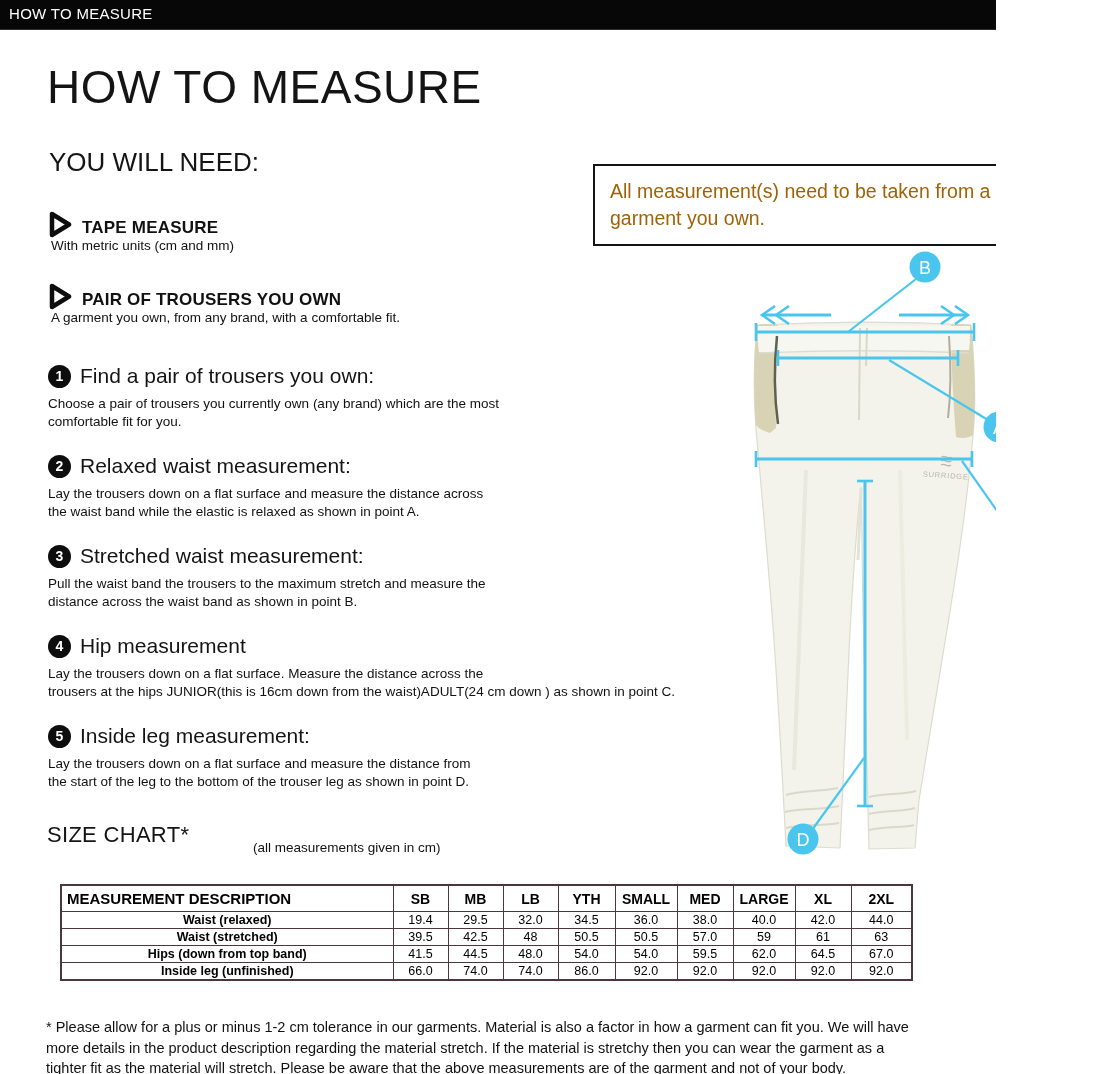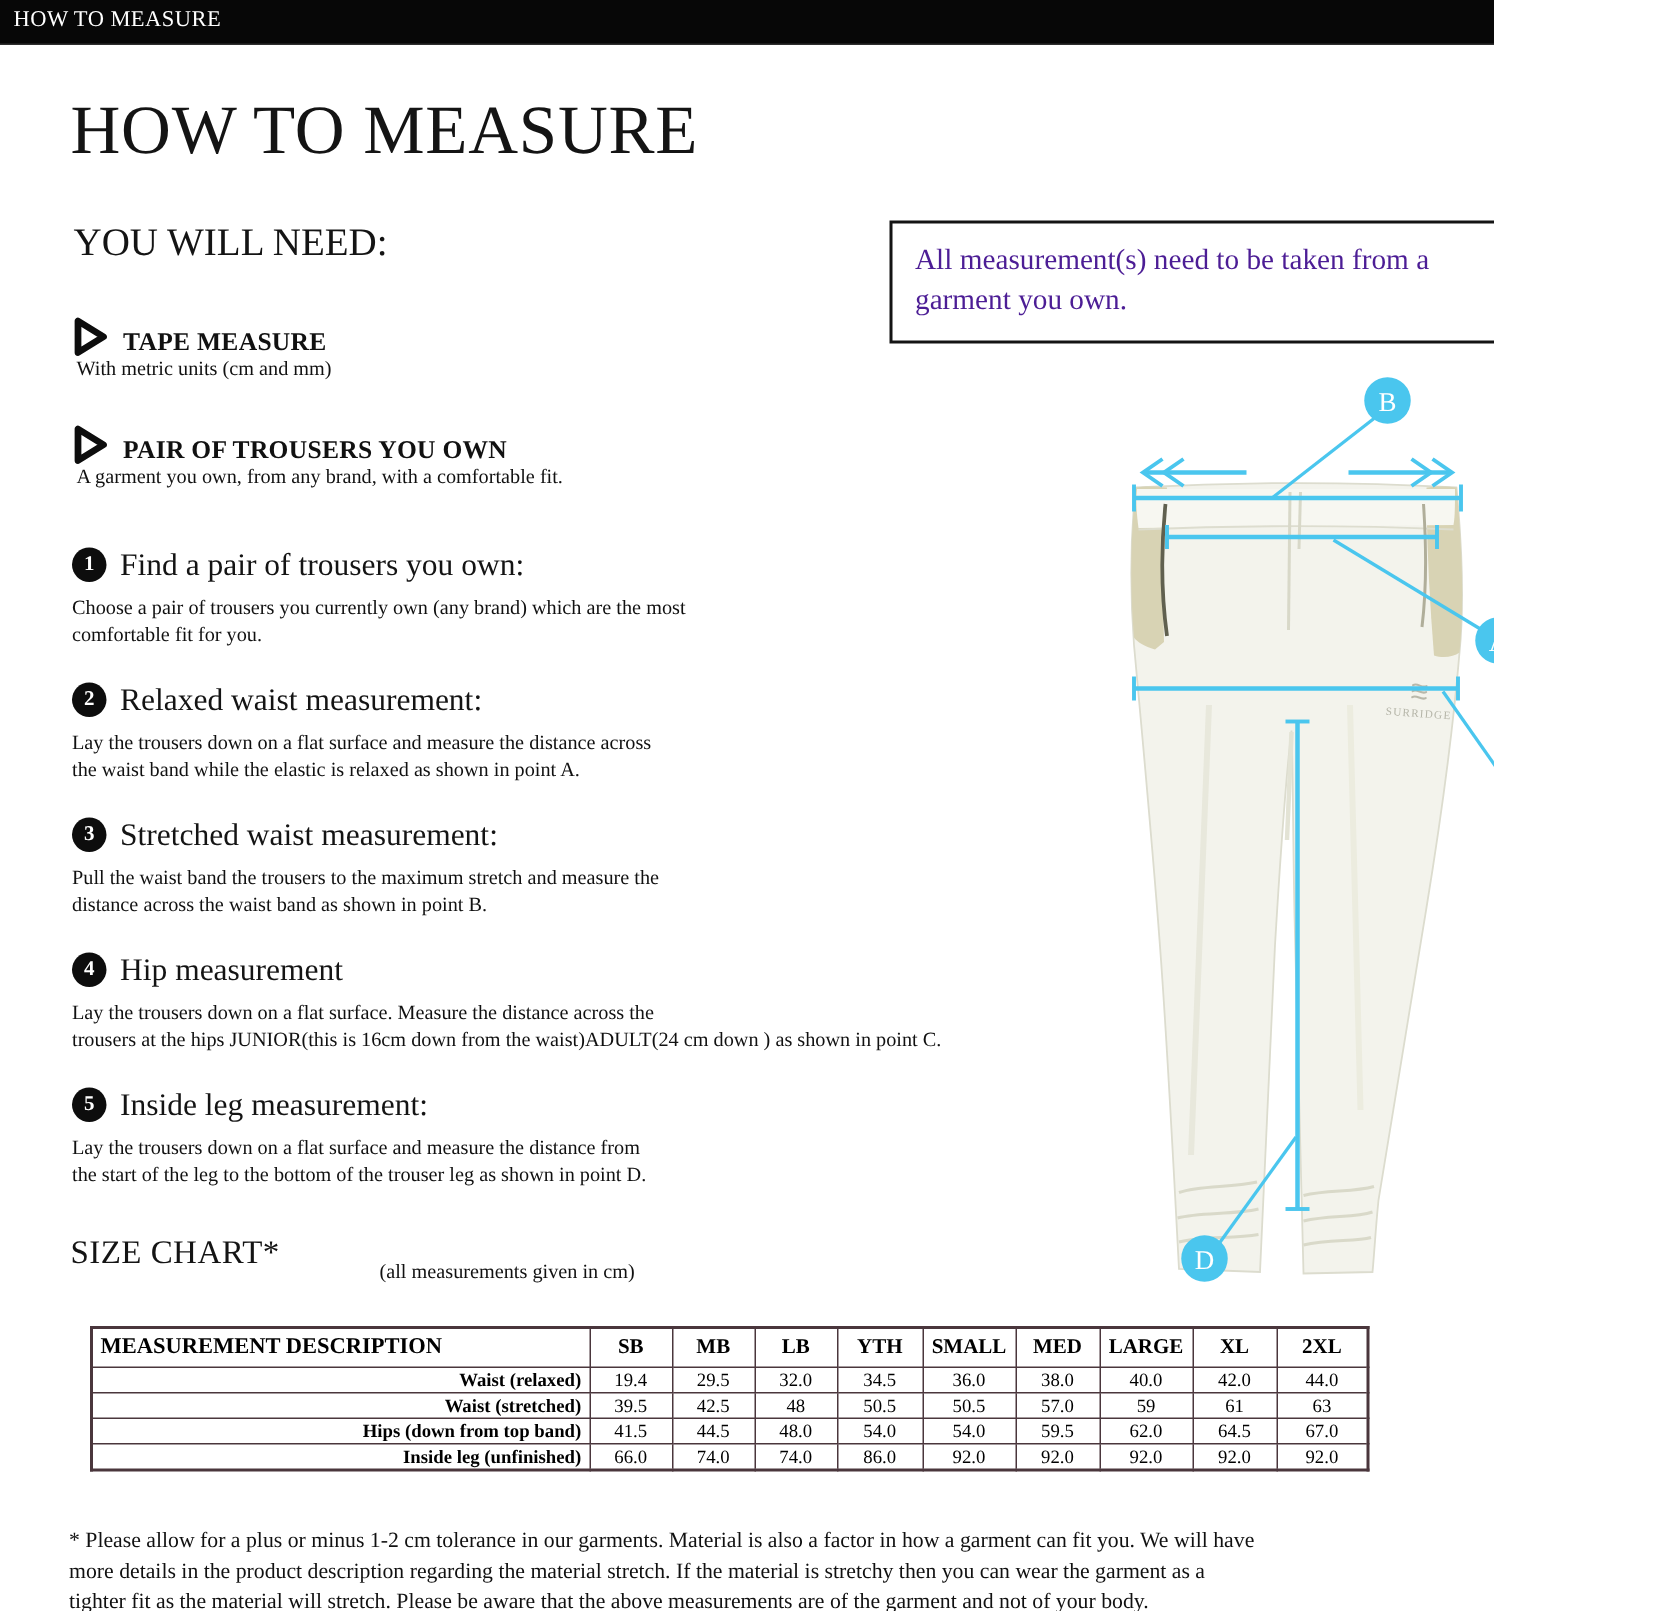--- a/index.html
+++ b/index.html
@@ -1,17 +1,17 @@
 <!DOCTYPE html>
 <html><head>
 <meta charset="utf-8">
 <style>
   html,body{margin:0;padding:0;background:#fff;}
   .page{position:relative;width:996px;height:1074px;background:#ffffff;overflow:hidden;
-        font-family:Liberation Serif, serif;color:#1a1a1a;}
+        font-family:Liberation Sans, sans-serif;color:#1a1a1a;}
 
   
   .topbar{position:absolute;left:0;top:0;width:1120px;height:29px;background:#070707;border-bottom:1px solid #2e2e2e;}
   .topbar-title{position:absolute;left:9px;top:5px;font-size:15px;color:#ffffff;letter-spacing:.3px;}
   .brand{position:absolute;right:7px;top:1px;width:50px;text-align:center;color:#fff;line-height:1;}
   .brand svg{display:block;margin:1px auto 0;}
   .brand-name{display:block;font-size:6.5px;font-weight:bold;letter-spacing:1.1px;margin-top:0;}
 
   .page-title{position:absolute;left:47px;top:60px;margin:0;font-size:46px;font-weight:normal;color:#141414;letter-spacing:.5px;}
 
@@ -21,34 +21,34 @@
   .need-item .lbl{font-size:17px;font-weight:bold;letter-spacing:.2px;color:#111;}
   .need-detail{position:absolute;left:51px;font-size:13.5px;color:#111;}
 
   .step{position:absolute;left:48px;}
   .step-head{display:flex;align-items:center;gap:9px;}
   .step-num{width:23px;height:23px;border-radius:50%;background:#0d0d0d;color:#fff;font-size:14px;font-weight:bold;
             display:inline-flex;align-items:center;justify-content:center;flex:0 0 23px;}
   .step-title{font-size:21px;color:#141414;}
   .step-body{margin-top:7px;font-size:13.5px;line-height:1.32;white-space:pre-line;max-width:700px;color:#111;}
 
-  .notice{position:absolute;left:593px;top:147px;width:478px;box-sizing:border-box;border:2px solid #141414;
-          padding:12px 15px;font-size:19.5px;line-height:1.38;white-space:pre-line;color:#4c1d95;}
+  .notice{position:absolute;left:593px;top:164px;width:478px;box-sizing:border-box;border:2px solid #141414;
+          padding:12px 15px;font-size:19.5px;line-height:1.38;white-space:pre-line;color:#a16207;}
 
   .chart-heading{position:absolute;left:47px;top:822px;font-size:22px;color:#141414;letter-spacing:.3px;}
   .chart-sub{position:absolute;left:253px;top:840px;font-size:13.5px;color:#111;}
 
   table.size-chart{position:absolute;left:60px;top:884px;width:851px;border-collapse:collapse;table-layout:fixed;
                    border:2.5px solid #4a363c;}
   table.size-chart th,table.size-chart td{border:1.5px solid #4a363c;padding:0 5px;overflow:hidden;white-space:nowrap;}
   tr.head th{height:25px;font-size:14px;font-weight:bold;text-align:center;color:#000;}
   tr.head th.desc{font-size:15px;text-align:left;}
   tr.metric td{height:14px;font-size:10.5px;font-weight:bold;text-align:left;color:#000;}
   tr.data td{height:16px;font-size:12.5px;text-align:center;color:#000;}
-  tr.data td.lab{font-weight:bold;text-align:right;}
+  tr.data td.lab{font-weight:bold;text-align:center;}
 
   .footnote{position:absolute;left:46px;top:1017px;width:1052px;font-size:14.5px;line-height:1.42;
             white-space:pre-line;color:#111;}
 
   .diagram{position:absolute;left:700px;top:240px;width:380px;height:630px;}
 </style>
 </head>
 <body>
 
 <div class="page">

